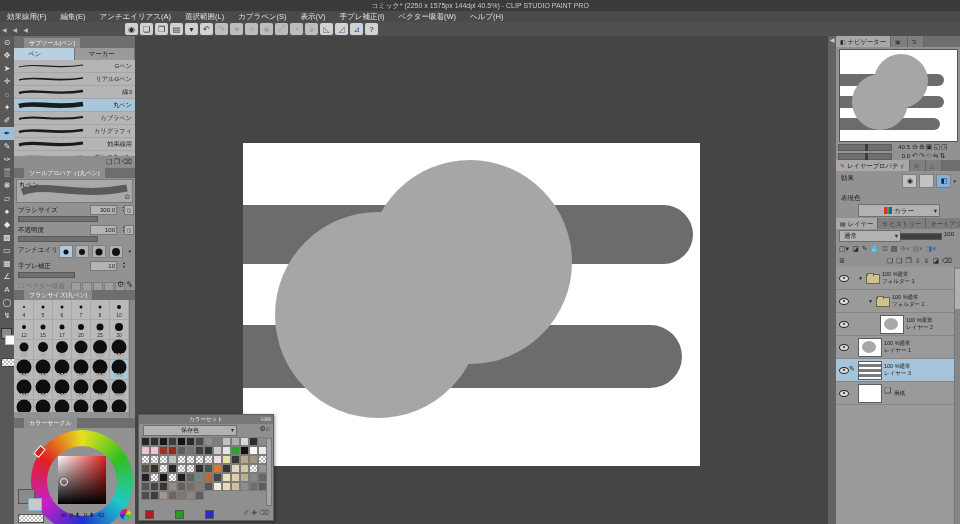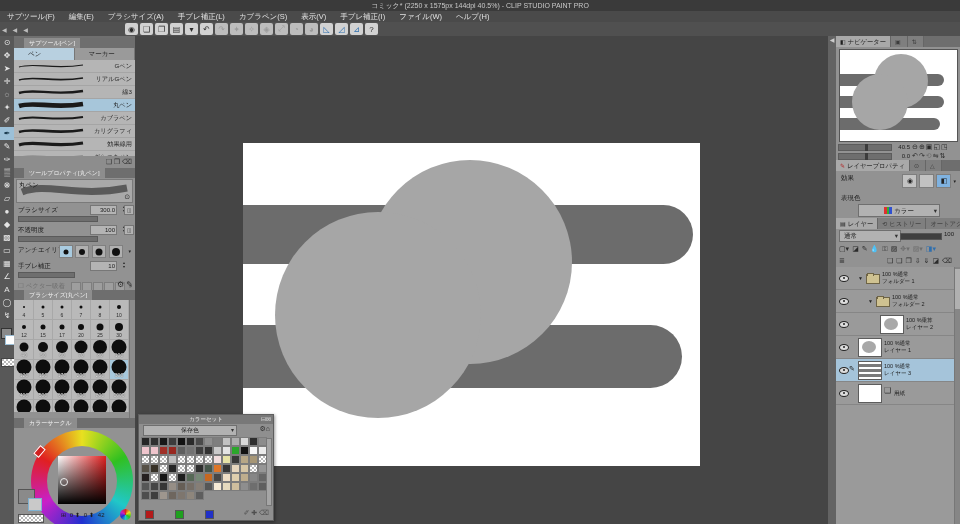--- a/index.html
+++ b/index.html
@@ -173,21 +173,21 @@
 <body>
 
 <div id="app">
 
   <div class="abs titlebar">
     <span>コミック* (2250 x 1575px 144dpi 40.5%) - CLIP STUDIO PAINT PRO</span>
   </div>
 
   <div class="abs menubar">
     
-  <span class="menu-item">サブツール(F)</span><span class="menu-item">編集(E)</span><span class="menu-item">ブラシサイズ(A)</span><span class="menu-item">手ブレ補正(L)</span><span class="menu-item">カブラペン(S)</span><span class="menu-item">表示(V)</span><span class="menu-item">手ブレ補正(I)</span><span class="menu-item">ファイル(W)</span><span class="menu-item">ヘルプ(H)</span></div>
+  <span class="menu-item">効果線用(F)</span><span class="menu-item">編集(E)</span><span class="menu-item">アンチエイリアス(A)</span><span class="menu-item">選択範囲(L)</span><span class="menu-item">カブラペン(S)</span><span class="menu-item">表示(V)</span><span class="menu-item">手ブレ補正(I)</span><span class="menu-item">ベクター吸着(W)</span><span class="menu-item">ヘルプ(H)</span></div>
 
   <div class="abs cmdbar">
     <span class="collapse-btns">◀◀◀</span>
     <span class="cmd-icons">
 
     <span class="cmd-btn">
           <span class="glyph">◉</span>
         </span>
         <span class="cmd-btn">
           <span class="glyph">❏</span>

